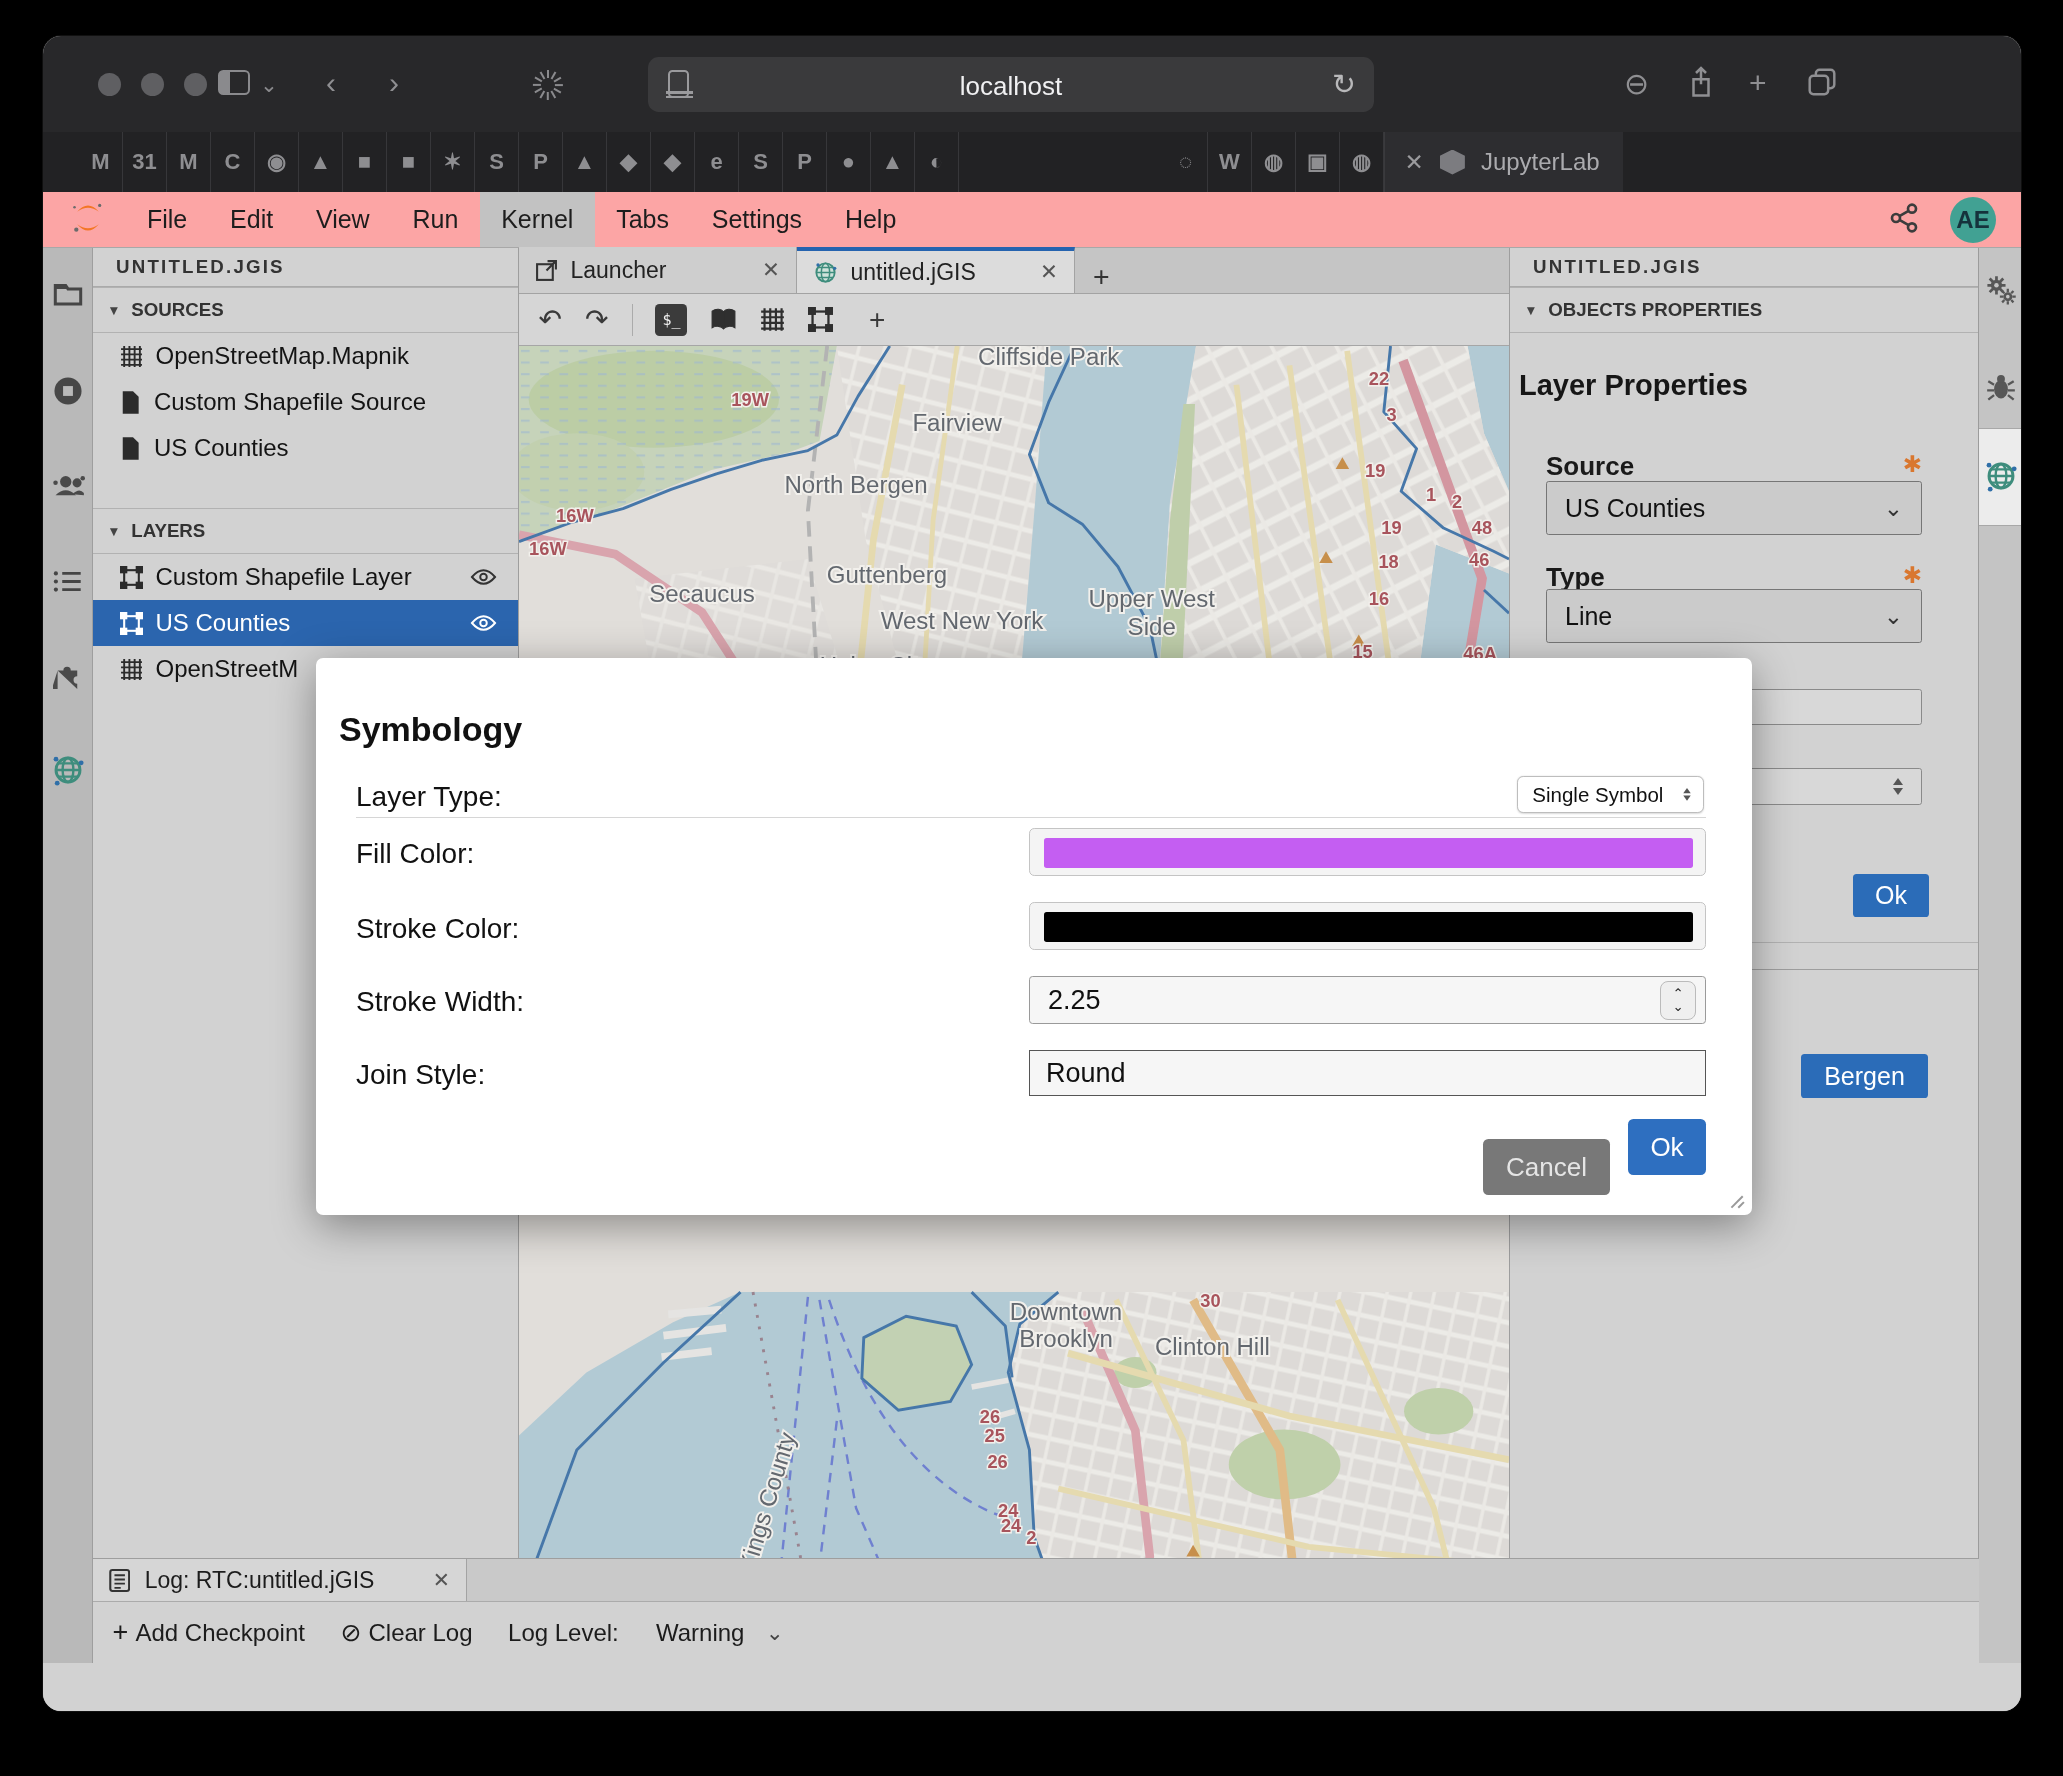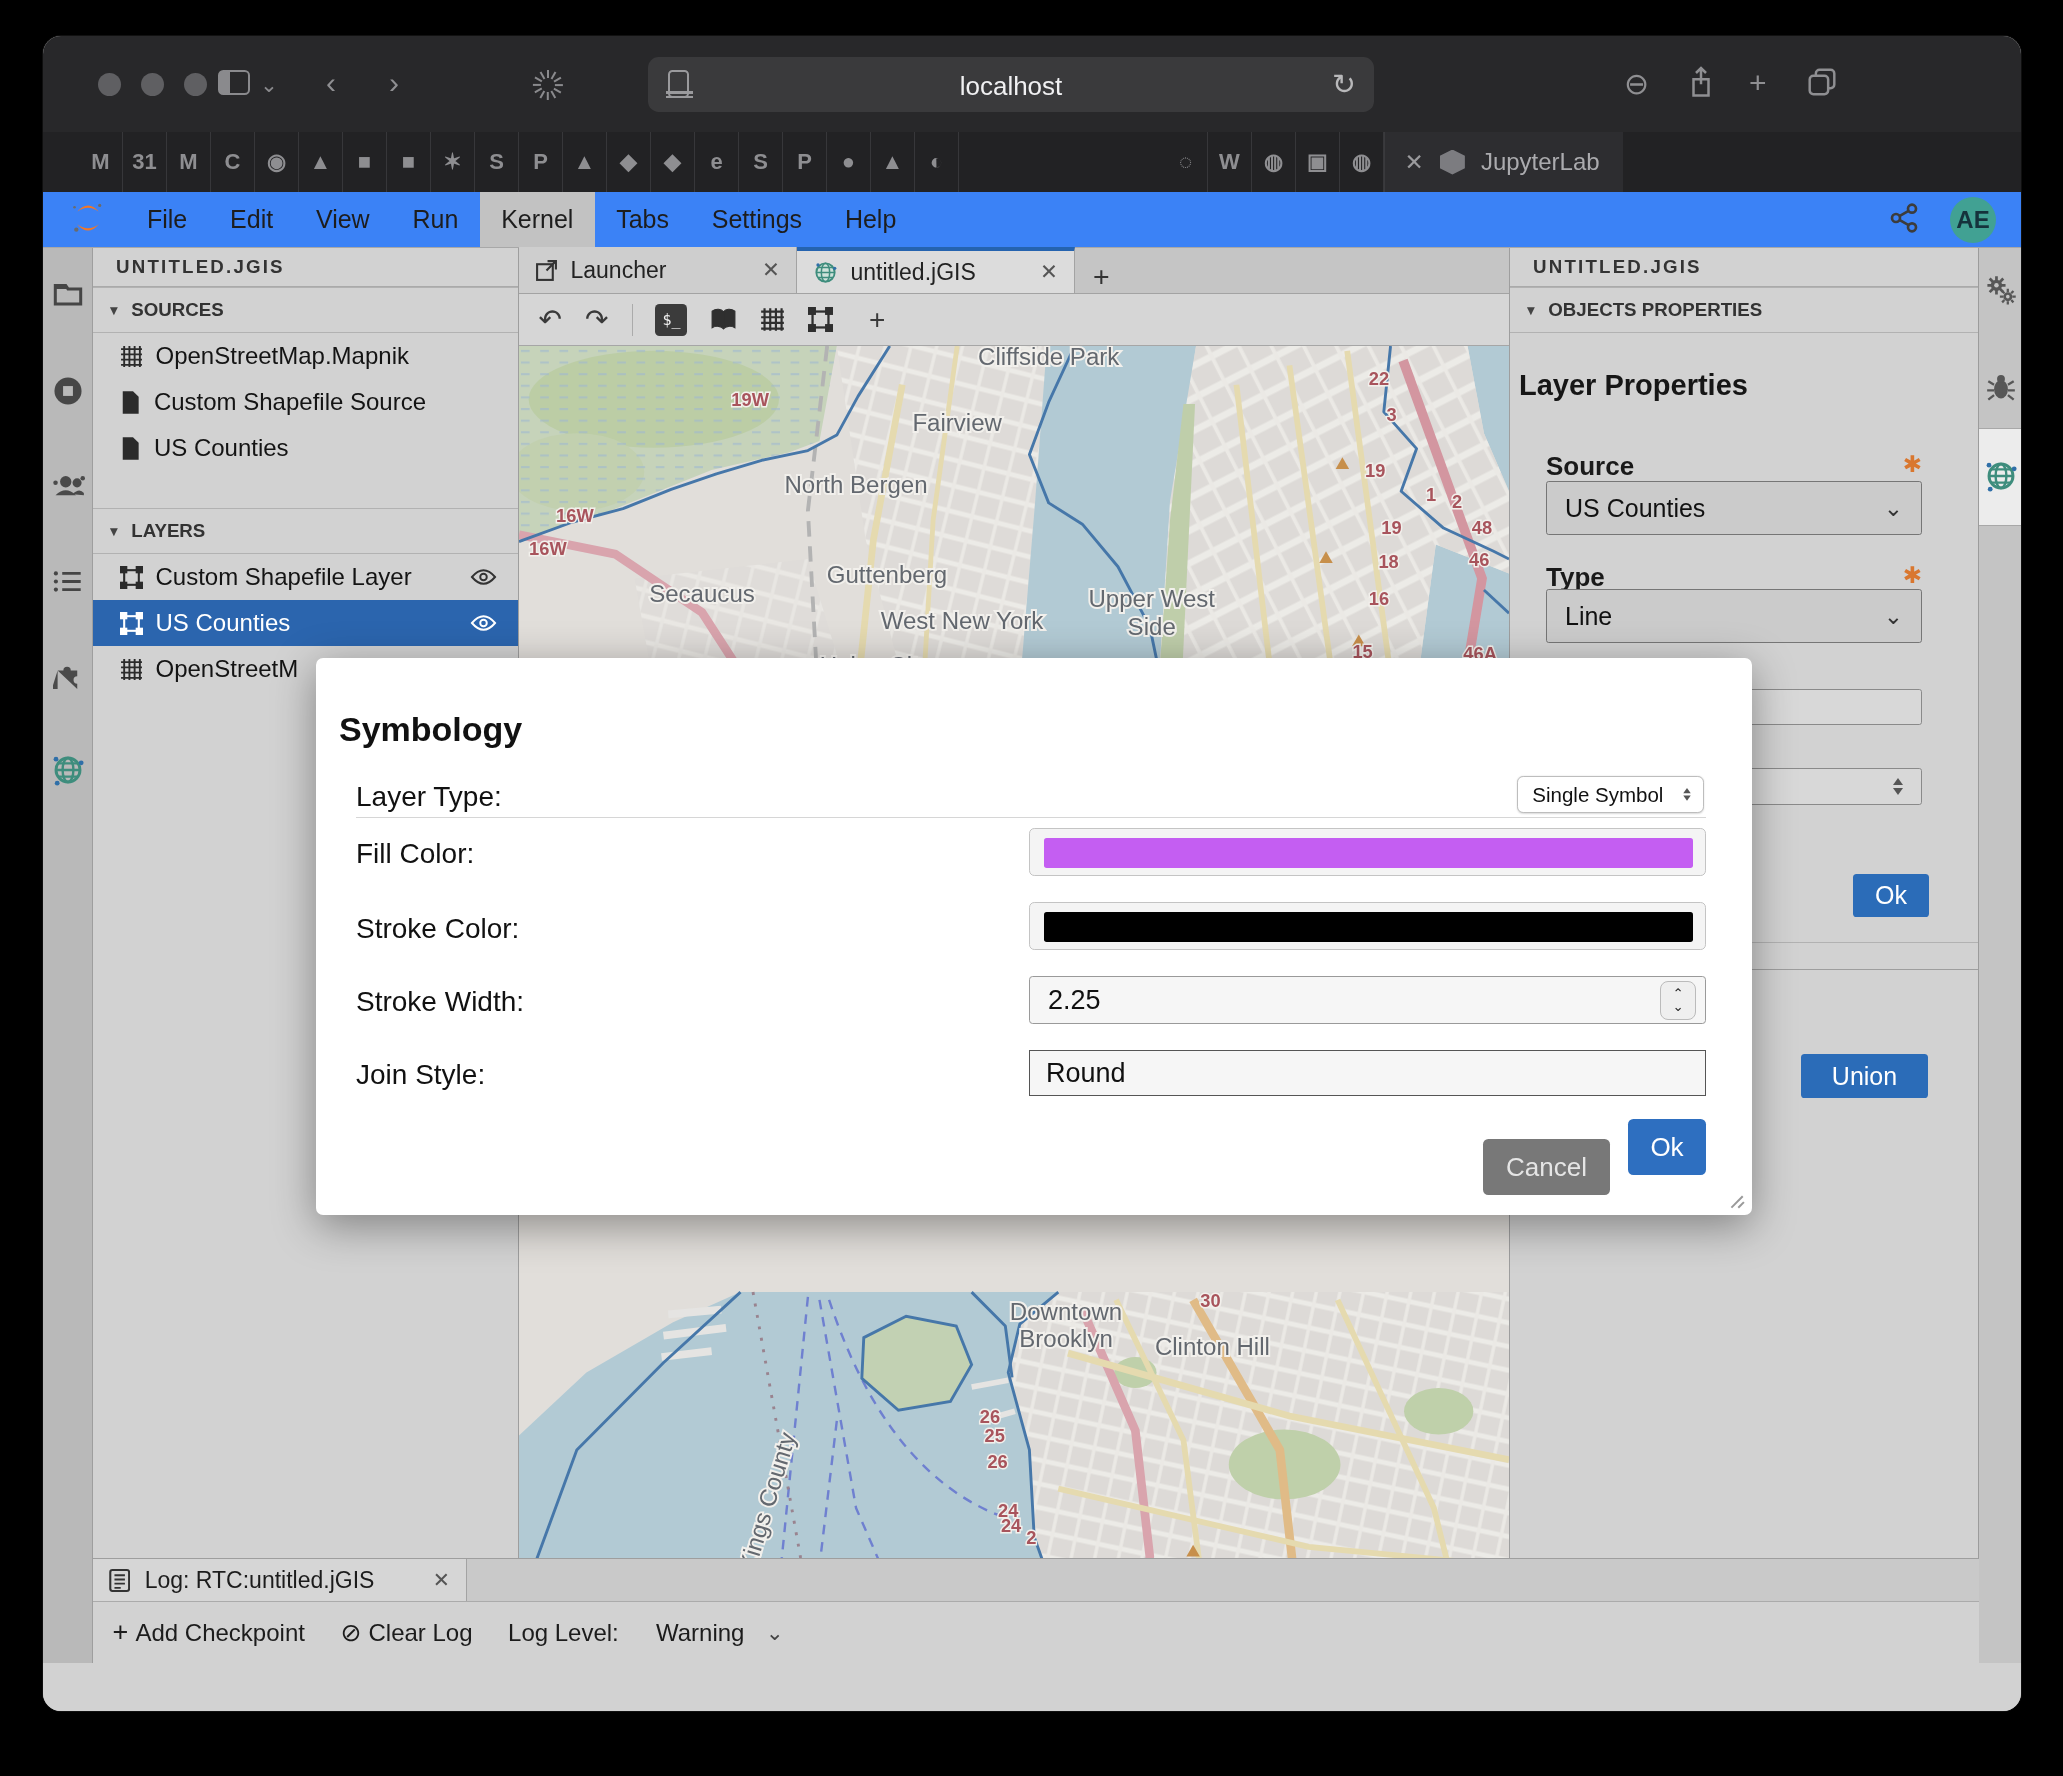--- a/index.html
+++ b/index.html
@@ -25,21 +25,21 @@
   
   #favbar{left:0;top:96px;width:100%;height:60px;background:#222224;display:flex;align-items:stretch;}
   .fav{width:44px;border-right:0.9px solid #37373a;color:#8e8e91;font-size:22px;display:flex;align-items:center;justify-content:center;font-weight:bold;}
   .favgap{width:205px;}
   #btab{display:flex;align-items:center;gap:16px;background:#2d2d30;padding:0 23px 0 19.6px;color:#ababae;border-left:0.9px solid #3a3a3d;}
   #btab .x{font-size:23px;color:#9a9a9d;}
   #btab .hex{width:25px;height:25px;background:#7c7c80;clip-path:polygon(50% 0,100% 25%,100% 75%,50% 100%,0 75%,0 25%);}
   #btab .t{font-size:24px;}
   
   #jlab{left:0;top:156px;width:100%;height:1519px;background:#d2d2d2;}
-  #menubar{left:0;top:0;width:100%;height:56px;background:#3b82f6;border-bottom:0.9px solid #a8a8a8;display:flex;align-items:center;}
+  #menubar{left:0;top:0;width:100%;height:56px;background:#fca5a5;border-bottom:0.9px solid #a8a8a8;display:flex;align-items:center;}
   #jlogo{margin:0 19.6px 0 27px;}
   .menu-item{padding:0 21.4px;font-size:25px;color:#1d1d1d;height:100%;display:flex;align-items:center;}
   .menu-item.active{background:#c2c2c2;}
   #menubar .spacer{flex:1;}
   #avatar{width:46px;height:46px;border-radius:50%;background:#41a193;color:#15323c;font-size:24px;font-weight:bold;display:flex;align-items:center;justify-content:center;margin-right:25px;}
   #share-ic{margin-right:30px;}
   #body{left:0;top:56px;width:100%;height:1415px;display:flex;}
   
   #lrail{width:50px;background:#b9b9b9;border-right:0.9px solid #9e9e9e;position:relative;flex:none;}
   .railic{left:7.1px;width:36px;height:36px;display:flex;align-items:center;justify-content:center;}
@@ -581,21 +581,21 @@
         <div class="rselect rinput abs" style="top:441px;height:36px"></div>
         <div class="rselect rinput abs" style="top:520px;height:37px">
           <span class="stepper" style="margin-left:auto">
                 <i class="up"></i>
                 <i class="dn"></i>
               </span>
         </div>
         <div class="bluebtn abs" style="left:343px;top:626px;width:76px;height:43px">Ok</div>
         <div class="abs" style="left:0;top:694px;width:100%;height:0.9px;background:#b2b2b2"></div>
         <div class="abs" style="left:0;top:721px;width:100%;height:0.9px;background:#9e9e9e"></div>
-        <div class="bluebtn abs" style="left:291px;top:806px;width:127px;height:44px">Union</div>
+        <div class="bluebtn abs" style="left:291px;top:806px;width:127px;height:44px">Bergen</div>
       </div>
 
       <div id="rrail">
         <div class="cell-active abs"></div>
         <div class="railic abs" style="left:3.6px;top:25px">
           <svg width="34" height="34" viewBox="0 0 30 30">
                 <g fill="#575757">
                   <circle cx="11" cy="10" r="5"></circle>
                   <circle cx="11" cy="10" r="2" fill="#c4c4c4"></circle>
                   <path d="M11,2 v4 M11,14 v4 M3,10 h4 M15,10 h4 M5,4 l3,3 M14,13 l3,3 M17,4 l-3,3 M8,13 l-3,3" stroke="#575757" stroke-width="2.4"></path>

